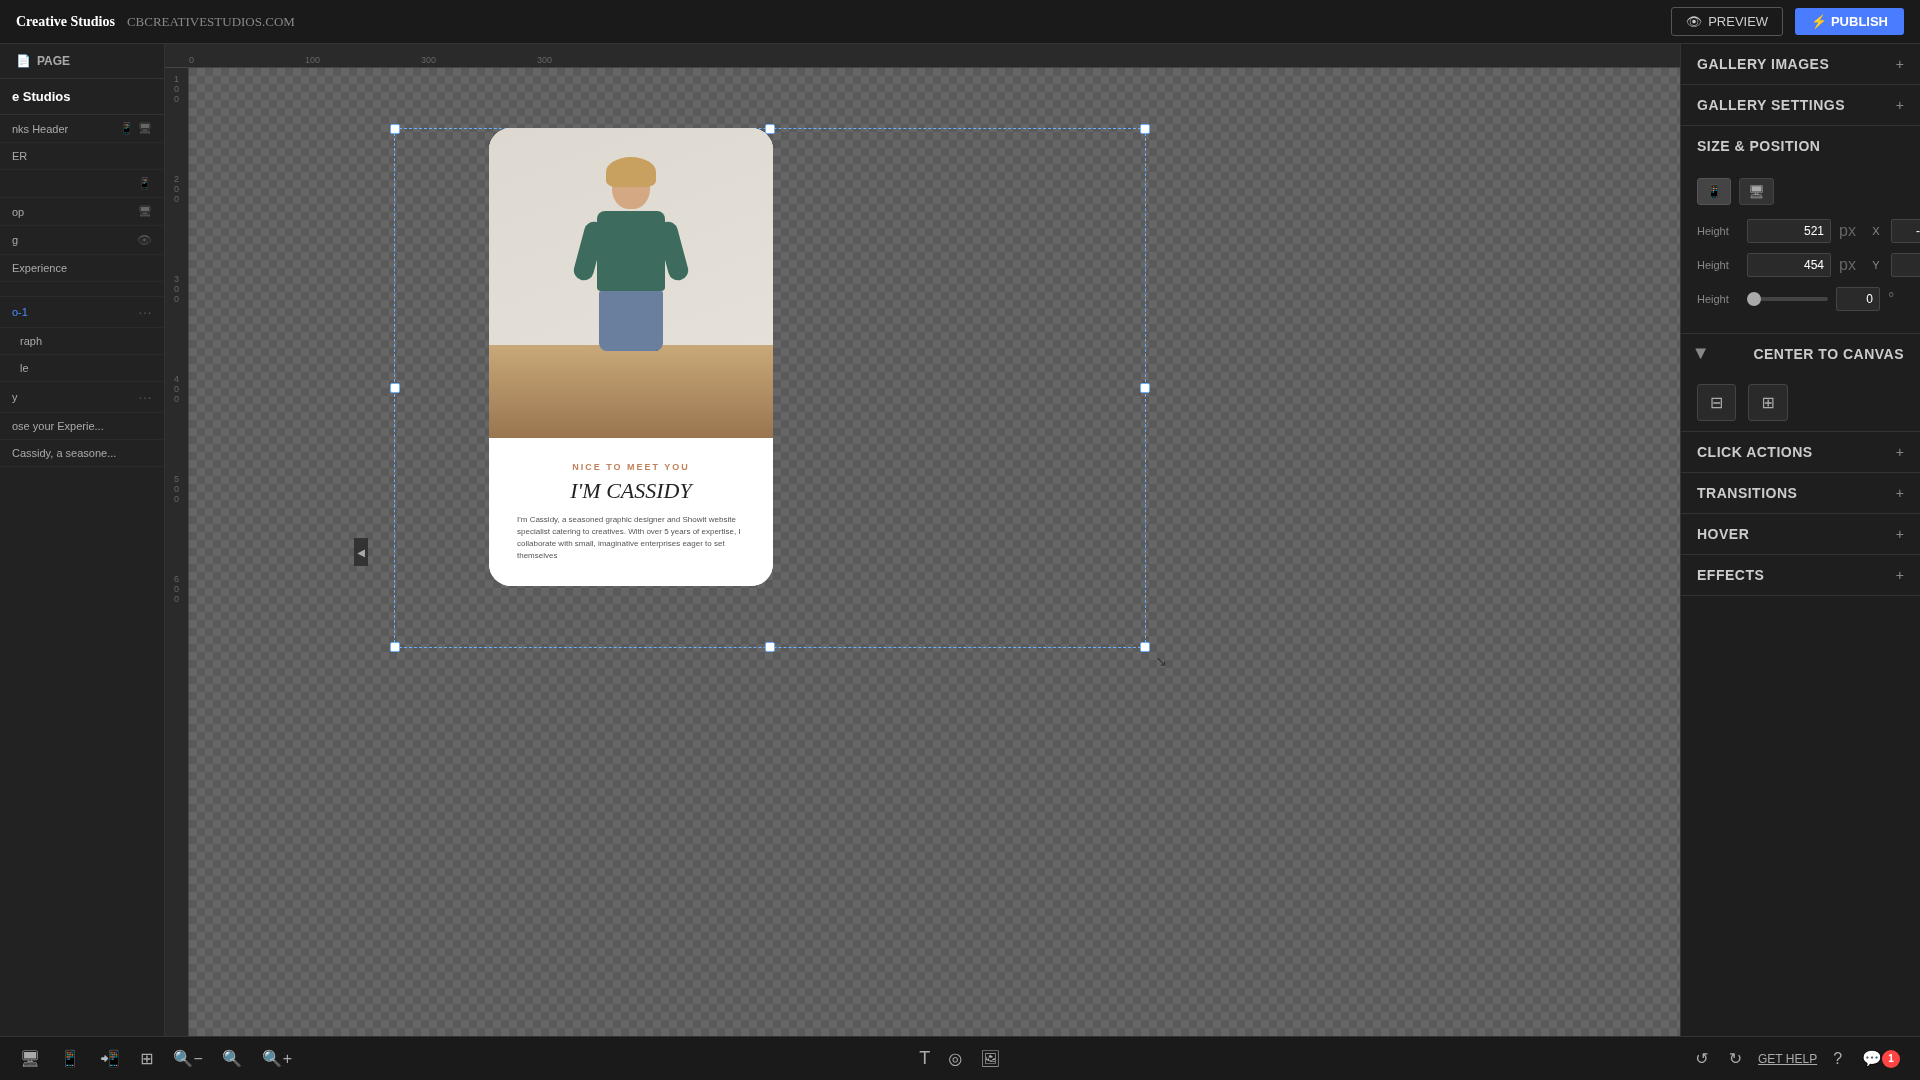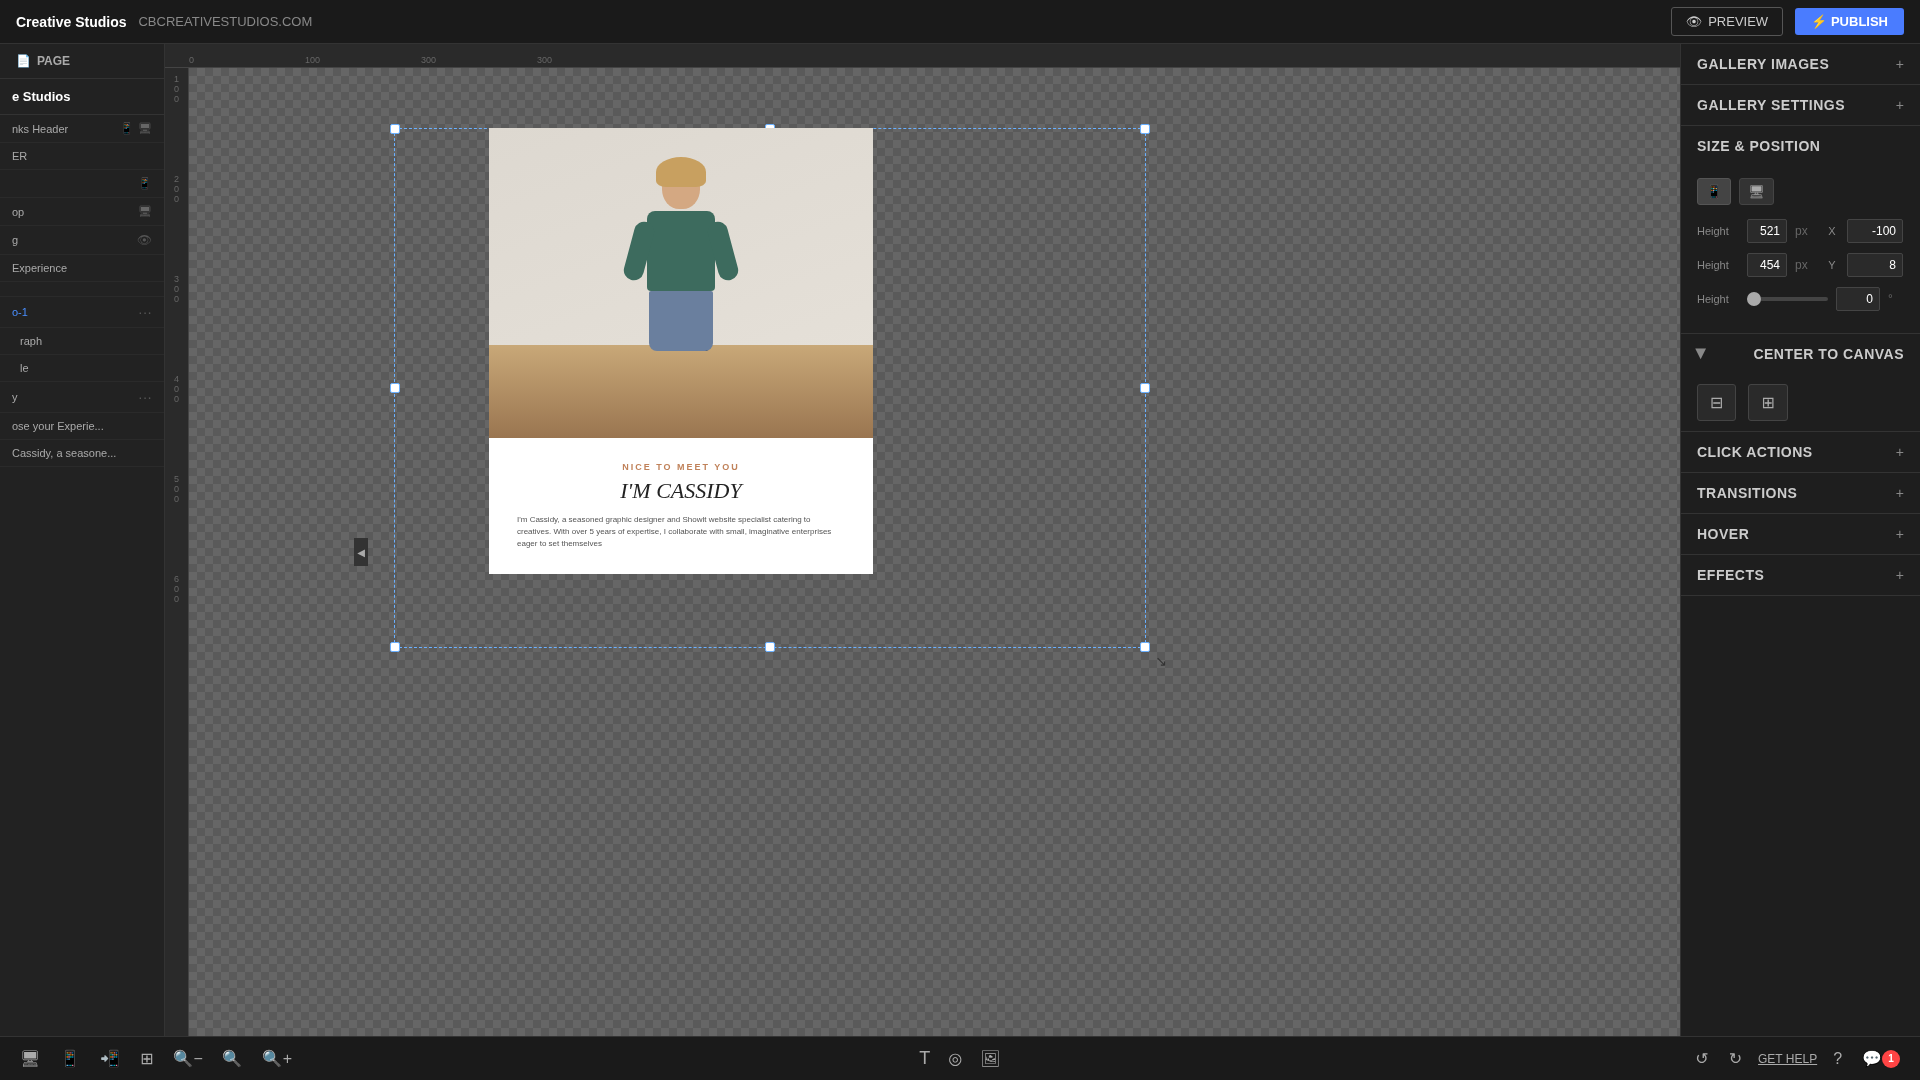--- a/index.html
+++ b/index.html
@@ -9,21 +9,21 @@
     .topbar {
       height: 44px;
       background: #1a1a1a;
       display: flex;
       align-items: center;
       justify-content: space-between;
       padding: 0 16px;
       flex-shrink: 0;
       border-bottom: 1px solid #333;
     }
-    .topbar-left { display: flex; align-items: center; gap: 12px; }
+    .topbar-left { display: flex; align-items: center; gap: 12px; font-family: Liberation Serif, serif; }
     .brand-name { color: #fff; font-size: 14px; font-weight: 600; }
     .brand-url { color: #888; font-size: 13px; }
     .topbar-right { display: flex; align-items: center; gap: 12px; }
     .btn-preview {
       background: transparent;
       border: 1px solid #555;
       color: #ccc;
       padding: 6px 14px;
       font-size: 13px;
       cursor: pointer;
@@ -168,23 +168,24 @@
         linear-gradient(-45deg, transparent 75%, #666 75%);
       background-size: 16px 16px;
       background-position: 0 0, 0 8px, 8px -8px, -8px 0px;
     }
 
     
     .page-canvas {
       position: absolute;
       top: 60px;
       left: 300px;
-      width: 384px;
+      width: 284px;
       background: #fff;
       overflow: hidden;
+      border-radius: 22px;
     }
 
     
     .selection-box {
       position: absolute;
       top: 60px;
       left: 205px;
       width: 752px;
       height: 520px;
       border: 1.5px dashed #6ab0ff;
@@ -326,26 +327,26 @@
       color: #888;
       width: 42px;
       flex-shrink: 0;
     }
     .field-input {
       background: #2a2a2a;
       border: 1px solid #444;
       color: #fff;
       padding: 4px 6px;
       font-size: 12px;
-      width: 40px;
+      width: 84px;
       text-align: right;
       border-radius: 2px;
     }
     .field-unit {
-      font-size: 12px;
+      font-size: 16px;
       color: #666;
       width: 16px;
     }
     .field-x-label {
       font-size: 11px;
       color: #888;
       width: 14px;
       text-align: center;
       flex-shrink: 0;
       margin-left: 6px;

